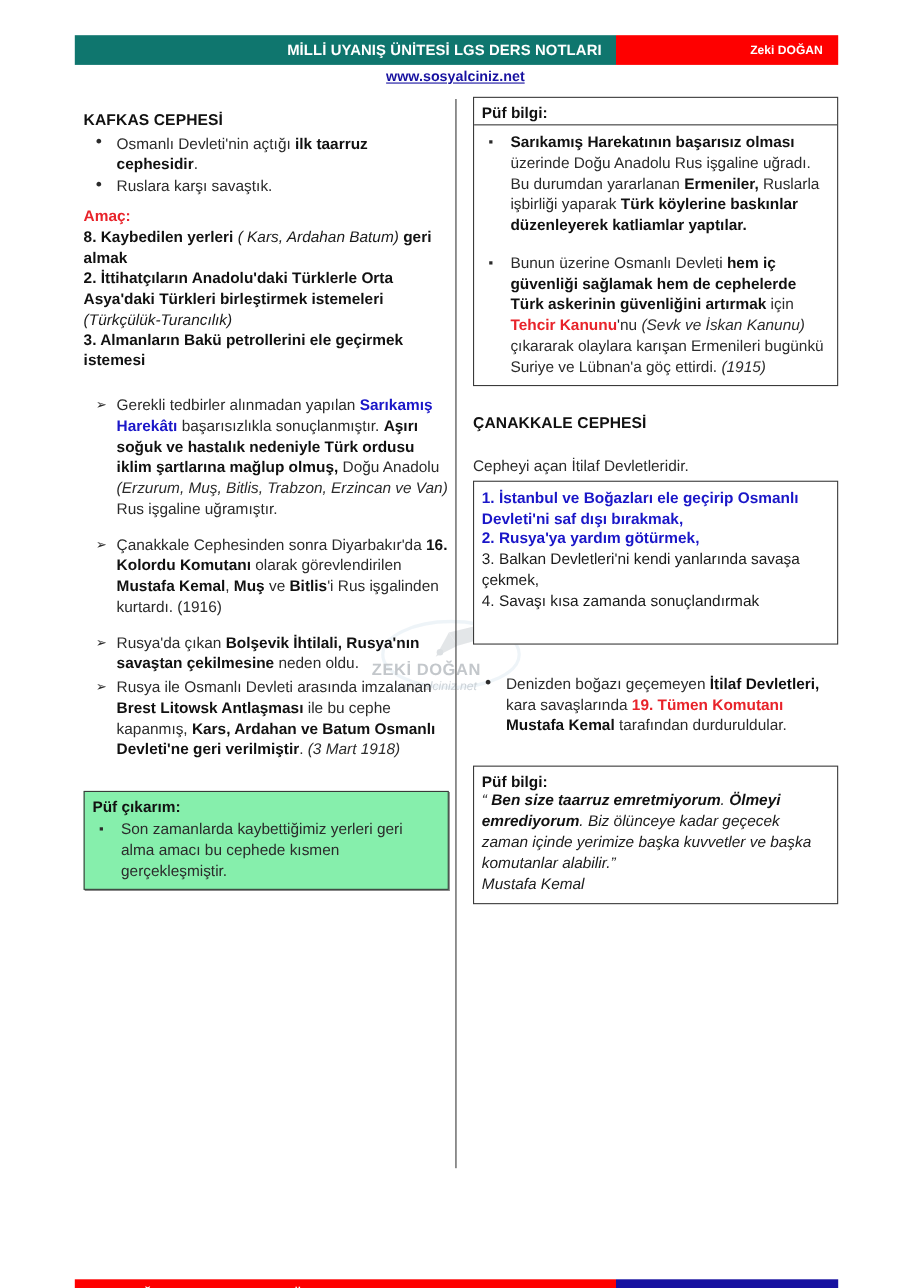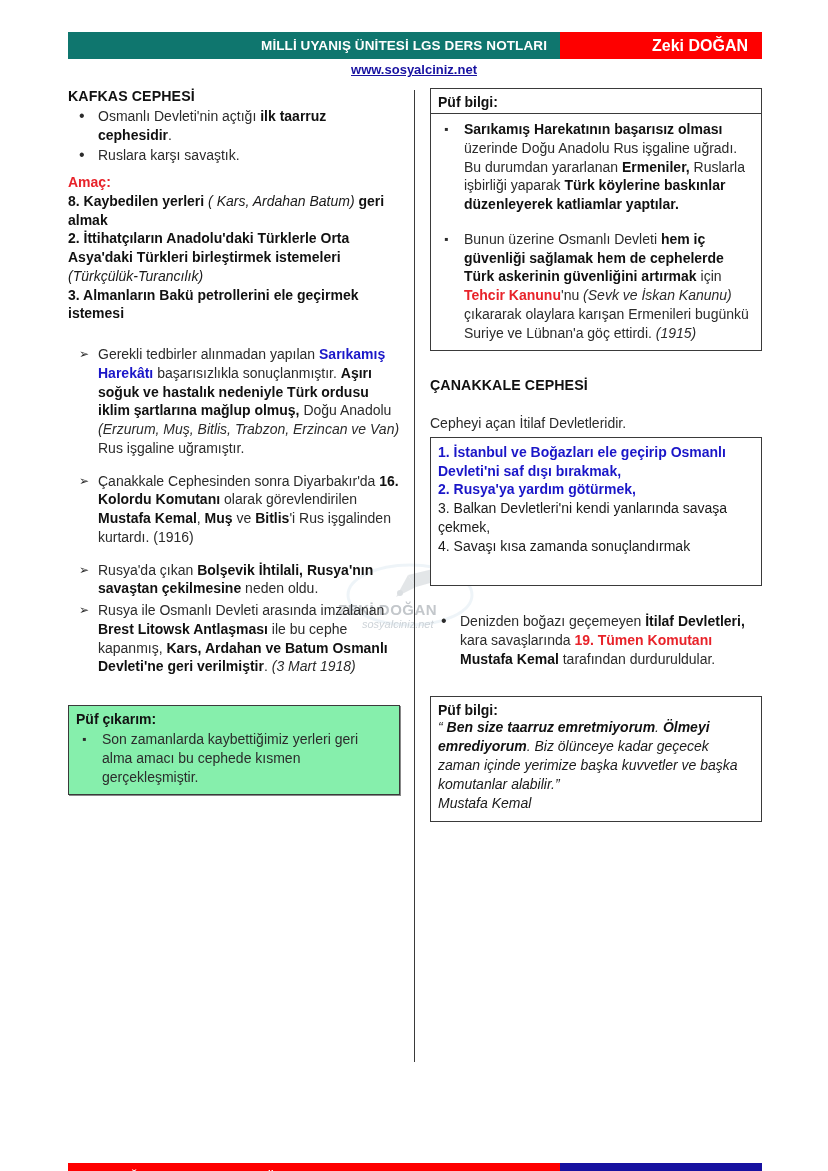--- a/index.html
+++ b/index.html
@@ -31,21 +31,21 @@
     display: flex;
     align-items: center;
     justify-content: flex-end;
     padding-right: 13px;
     letter-spacing: 0.1px;
   }
   .header-right {
     flex: 1;
     background: #fe0000;
     color: #ffffff;
-    font-size: 16px;
+    font-size: 11px;
     font-weight: bold;
     display: flex;
     align-items: center;
     justify-content: flex-end;
     padding-right: 14px;
   }
   .site-link {
     position: absolute;
     left: 0; right: 0; top: 62px;
     text-align: center;
@@ -81,21 +81,21 @@
     font-style: italic;
     color: #cdd3d8;
   }
 
   
   .col {
     position: absolute;
     top: 88px;
     z-index: 2;
   }
-  .col-left  { left: 68px;  width: 332px; }
+  .col-left  { left: 76px;  width: 332px; margin-top: 14px; }
   .col-right { left: 430px; width: 332px; }
 
   .divider {
     position: absolute;
     left: 414px; top: 90px;
     width: 1px; height: 972px;
     background: #3a3a3a;
     z-index: 1;
   }
 

